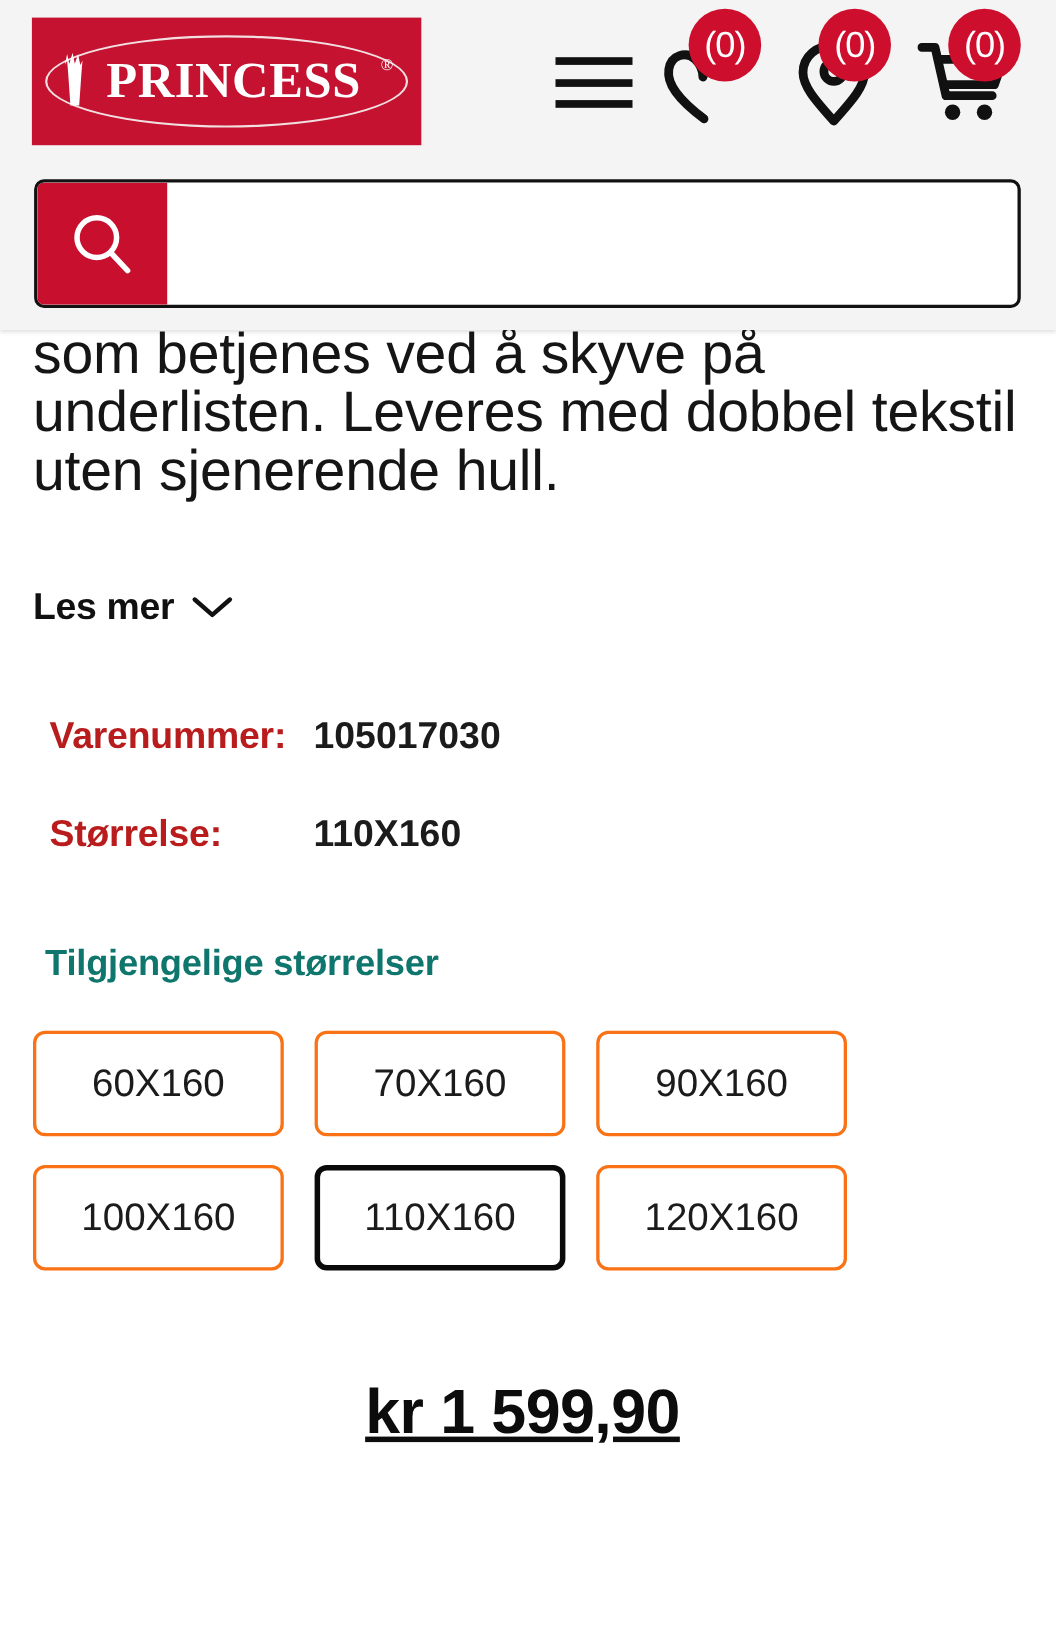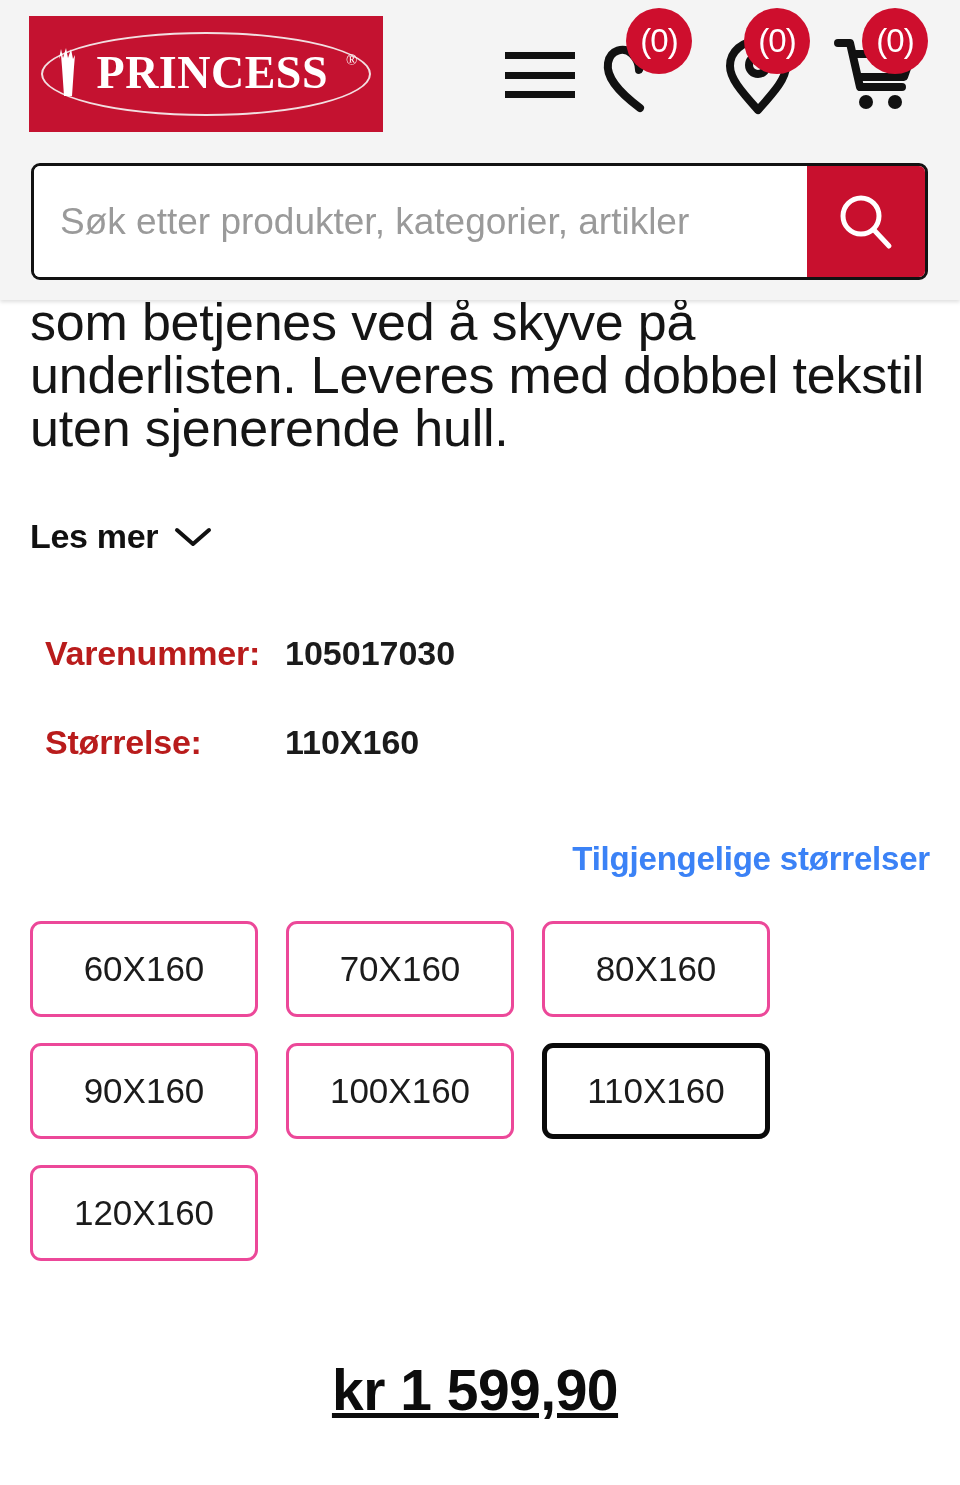--- a/index.html
+++ b/index.html
@@ -180,21 +180,21 @@
     line-height: 53px;
     color: #151515;
     letter-spacing: -0.2px;
     max-width: 900px;
   }
 
   .les-mer {
     display: inline-flex;
     align-items: center;
     gap: 16px;
-    margin-top: 62px;
+    margin-top: 78px;
     font-size: 34px;
     font-weight: bold;
     color: #111111;
     cursor: pointer;
     letter-spacing: -0.3px;
   }
   .chev { display: block; }
 
   .specs {
     margin-top: 78px;
@@ -214,39 +214,38 @@
     letter-spacing: -0.2px;
   }
   .spec-value {
     font-size: 34px;
     color: #1b1b1b;
     font-weight: bold;
   }
 
   .sizes-title {
     margin-top: 78px;
-    margin-left: 1px;
+    margin-left: 11px;
     font-size: 33px;
     font-weight: bold;
-    color: #3b82f6;
+    color: #0f766e;
     letter-spacing: -0.2px;
-    text-align: right;
   }
 
   .size-grid {
     margin-top: 43px;
     display: flex;
     flex-wrap: wrap;
     gap: 26px 28px;
     max-width: 800px;
   }
   .size-btn {
     width: 228px;
     height: 96px;
-    border: 3px solid #ec4899;
+    border: 3px solid #f97316;
     border-radius: 11px;
     background: #ffffff;
     font-family: "Liberation Sans", sans-serif;
     font-size: 35px;
     color: #1b1b1b;
     display: flex;
     align-items: center;
     justify-content: center;
     cursor: pointer;
   }
@@ -315,21 +314,20 @@
           <path d="M4 11 H16 L26 55 H68" fill="none" stroke="#111111" stroke-width="8" stroke-linecap="round" stroke-linejoin="round"></path>
           <path d="M19 22 H78 L70 45 H25" fill="none" stroke="#111111" stroke-width="8" stroke-linecap="round" stroke-linejoin="round"></path>
           <circle cx="32" cy="70" r="7" fill="#111111"></circle>
           <circle cx="61" cy="70" r="7" fill="#111111"></circle>
         </svg>
         <div class="badge">(0)</div>
       </div>
     </div>
 
     <div class="search-wrap">
-      <input class="search-input" type="text" placeholder="Søk etter produkter, kategorier, artikler" style="">
       <button class="search-btn">
         <svg width="66" height="66" viewBox="0 0 66 66">
           <circle cx="28" cy="27" r="18" fill="none" stroke="#ffffff" stroke-width="5"></circle>
           <line x1="41" y1="41" x2="56" y2="57" stroke="#ffffff" stroke-width="5" stroke-linecap="round"></line>
         </svg>
       </button>
     </div>
   </div>
 
   <div class="content">
@@ -354,21 +352,20 @@
         <div class="spec-label">Størrelse:</div>
         <div class="spec-value">110X160</div>
       </div>
     </div>
 
     <div class="sizes-title">Tilgjengelige størrelser</div>
 
     <div class="size-grid">
       <div class="size-btn">60X160</div>
       <div class="size-btn">70X160</div>
-      <div class="size-btn">80X160</div>
       <div class="size-btn">90X160</div>
       <div class="size-btn">100X160</div>
       <div class="size-btn selected">110X160</div>
       <div class="size-btn">120X160</div>
     </div>
 
     <div class="price">kr 1 599,90</div>
   </div>
 
 </div>

